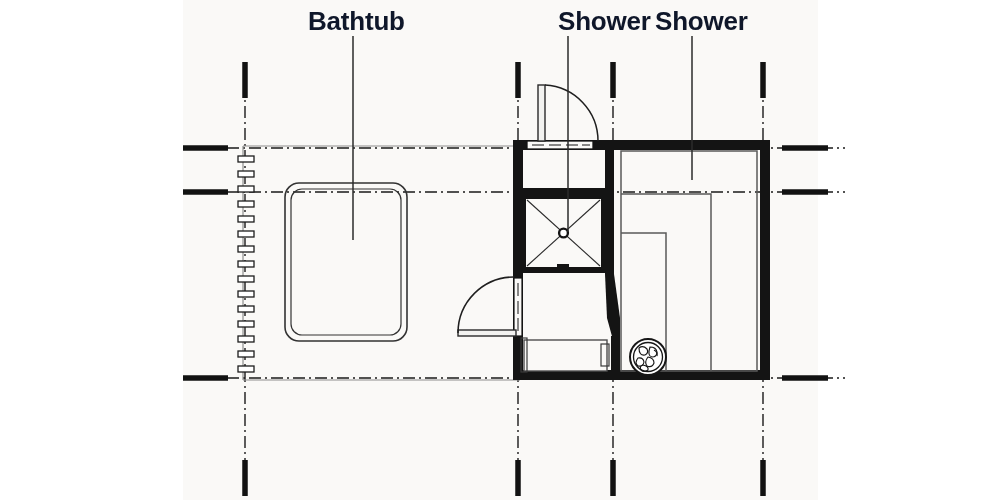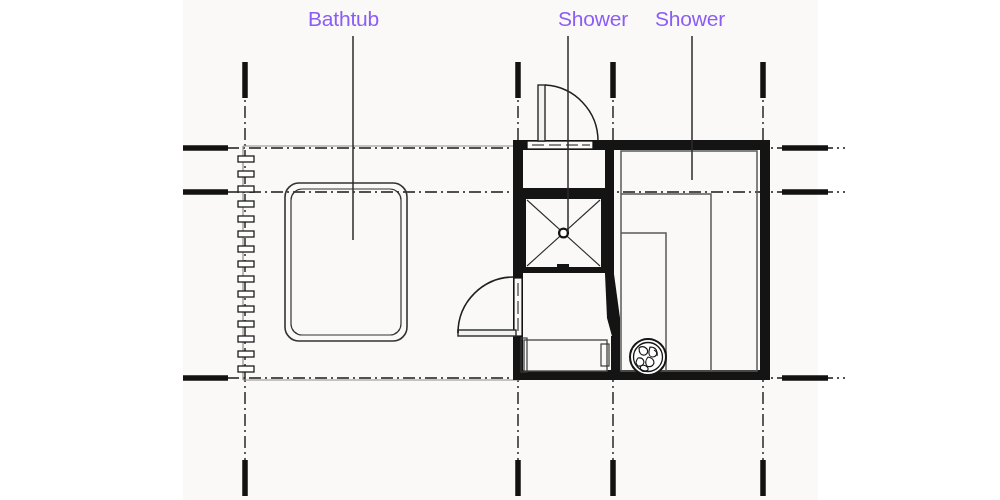--- a/index.html
+++ b/index.html
@@ -29,23 +29,23 @@
   #plan-svg {
     position: absolute;
     left: 0;
     top: 0;
     width: 1000px;
     height: 500px;
   }
   .label-text {
     position: absolute;
     font-family: "Liberation Sans", sans-serif;
-    font-size: 21px;
-    font-weight: 400;
-    color: #8b5cf6;
+    font-size: 26px;
+    font-weight: 700;
+    color: #0f172a;
     white-space: nowrap;
     letter-spacing: -0.2px;
     line-height: 1;
   }
   #label-bathtub { left: 308px; top: 8px; }
   #label-shower  { left: 558px; top: 8px; }
   #label-sauna   { left: 655px; top: 8px; }
 </style>
 </head>
 <body>

